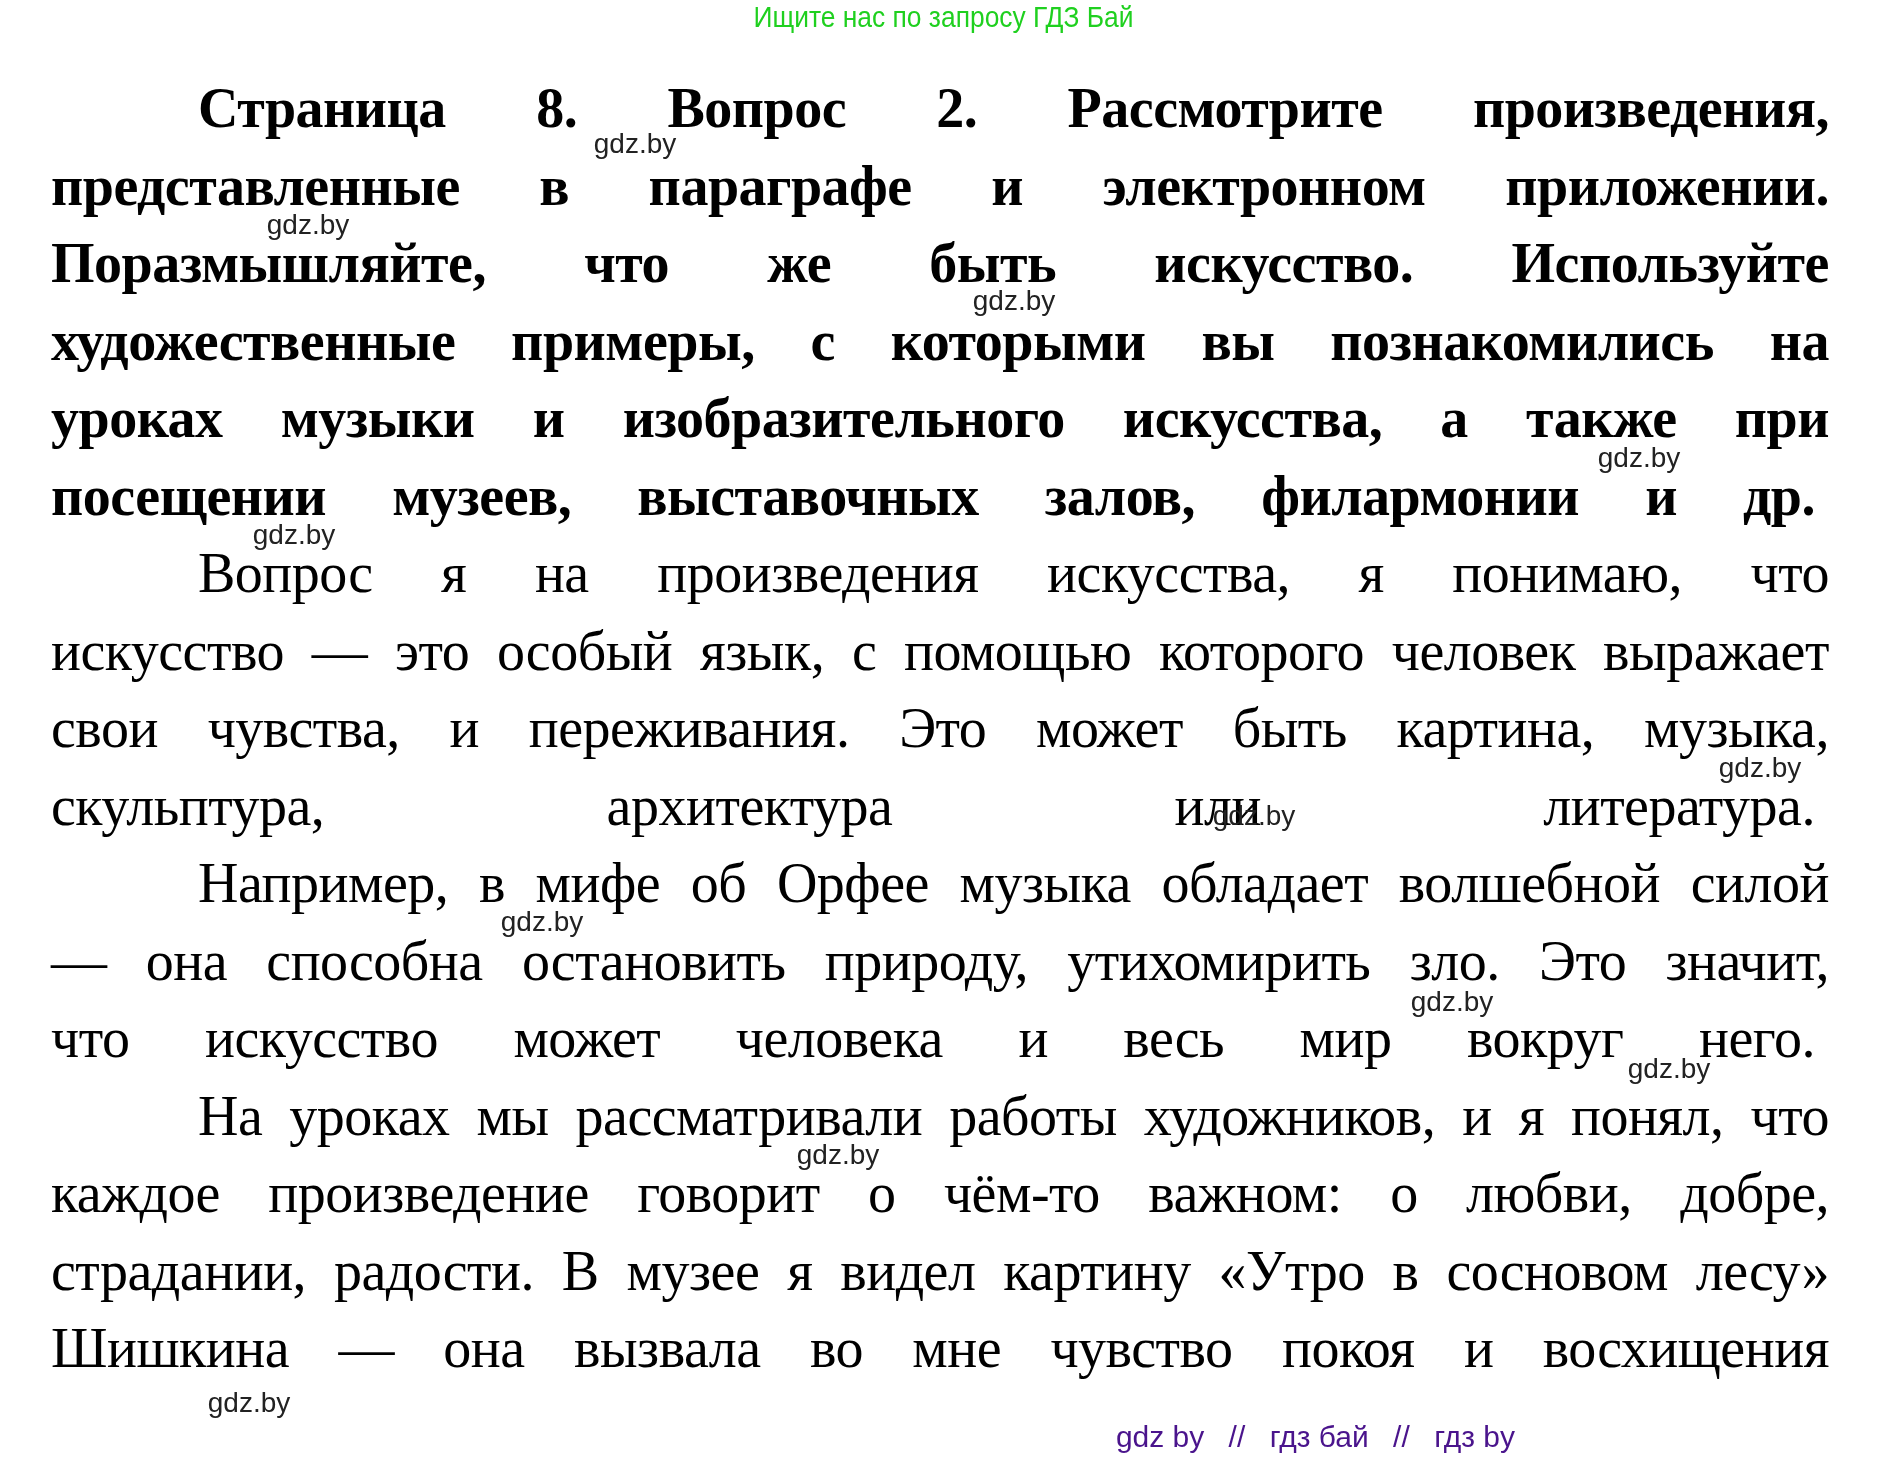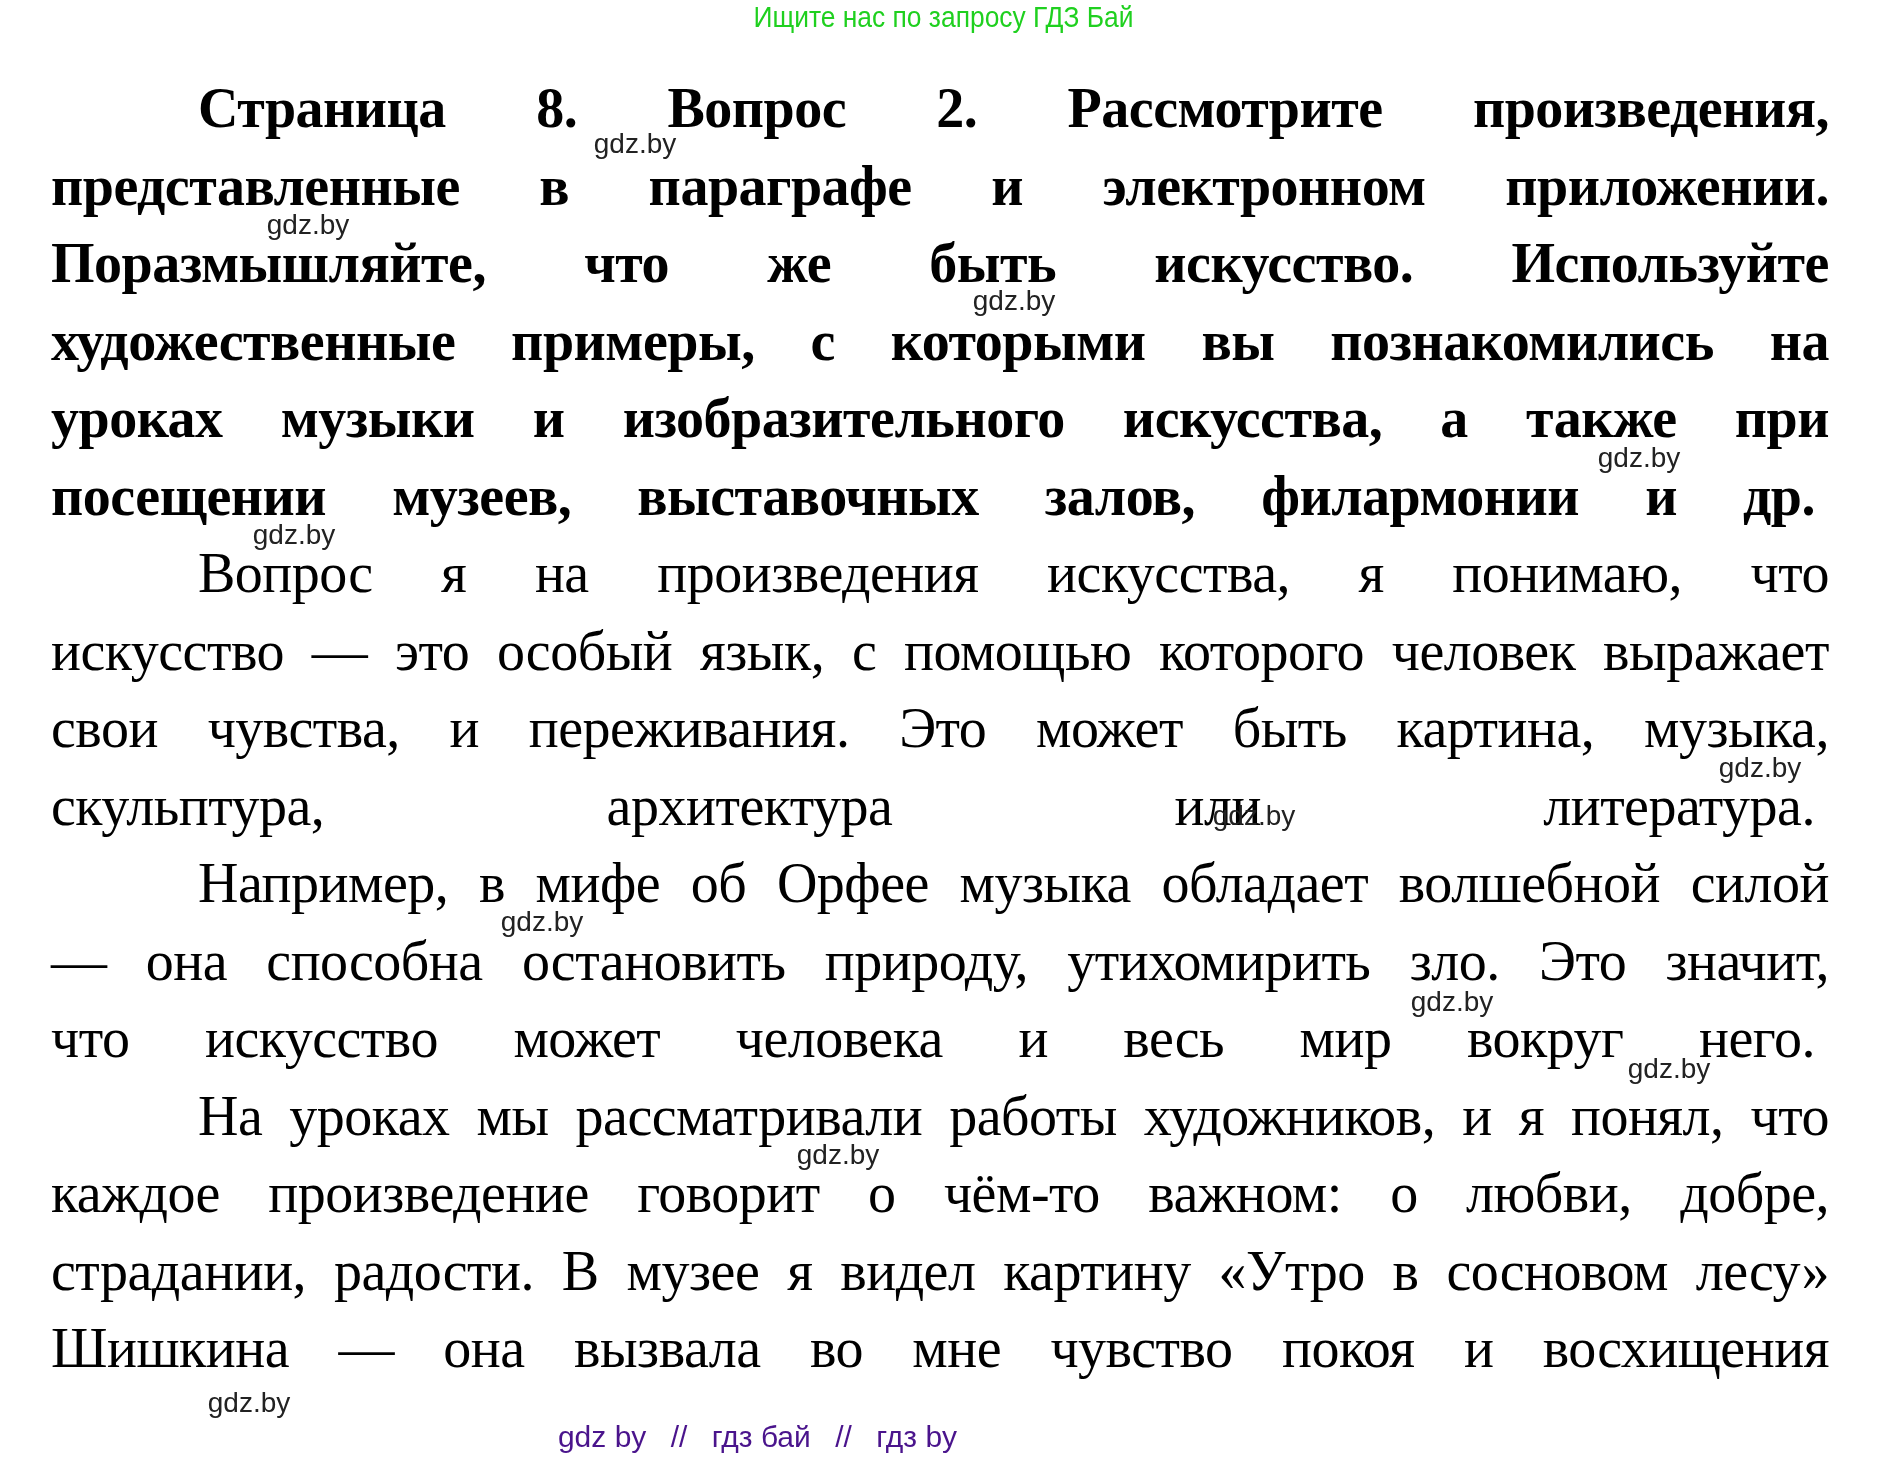--- a/index.html
+++ b/index.html
@@ -23,21 +23,21 @@
   .line.indent { padding-left:147px; }
   .line.last { justify-content:space-between; }
   .line.last span { margin-right:14px; }
   .line span.w { display:inline-block; }
   .wm {
     position:absolute; font-family:"Liberation Sans", sans-serif;
     font-size:28px; color:#222; line-height:30px;
     transform:translate(-50%,-50%);
   }
   .footer {
-    position:absolute; left:0; width:1515px; top:1437px; text-align:center;
+    position:absolute; left:0; width:1515px; top:1437px; text-align:right;
     font-family:"Liberation Sans", sans-serif; font-size:30px; color:#4a148c;
     line-height:34px; transform:translateY(-50%);
   }
   .footer .sep { margin:0 16px; }
 </style>
 </head>
 <body>
 
 <div class="banner">Ищите нас по запросу ГДЗ Бай</div>
 

